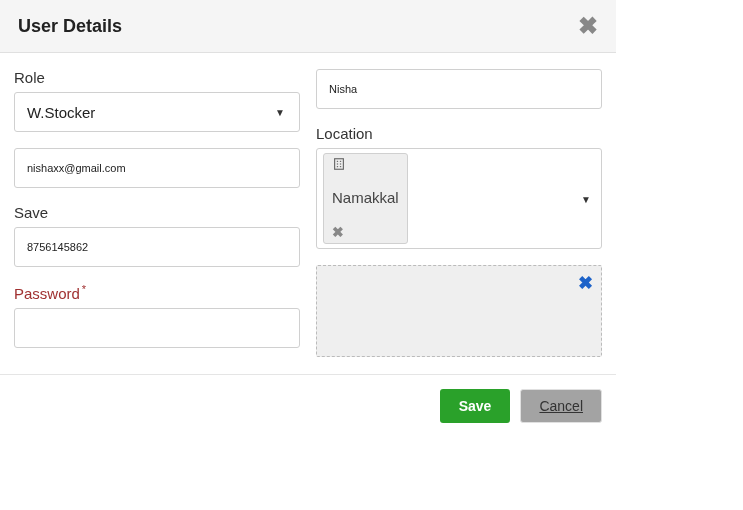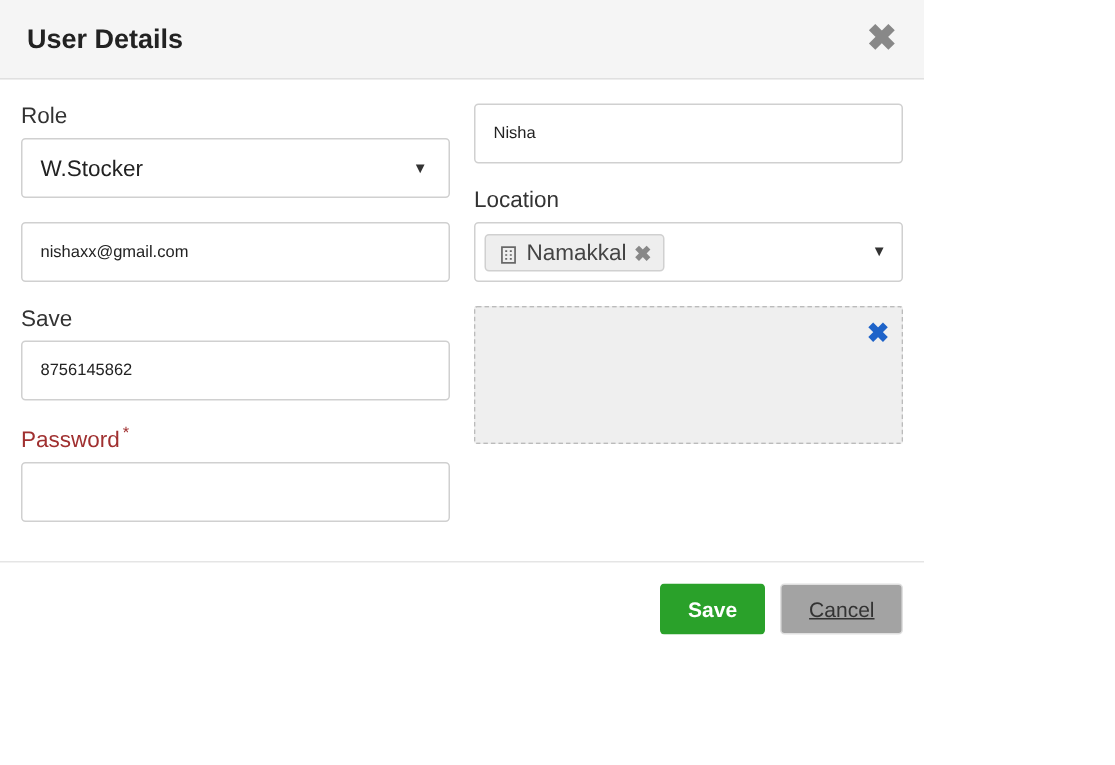--- a/index.html
+++ b/index.html
@@ -84,28 +84,29 @@
       padding: 4px 30px 4px 6px;
       position: relative;
       background: #fff;
       display: flex;
       align-items: center;
       flex-wrap: wrap;
       gap: 4px;
     }
     .tag {
       display: inline-flex;
-      align-items: flex-end;
+      align-items: flex-start;
       background: #eee;
       border: 1px solid #d0d0d0;
       border-radius: 3px;
       padding: 3px 8px;
       font-size: 15px;
-      gap: 5px;
+      gap: 18px;
       color: #444;
+      flex-direction: column;
     }
     .tag-icon {
       width: 14px;
       height: 14px;
       display: inline-flex;
       align-items: center;
       justify-content: center;
     }
     .tag-remove { color: #888; cursor: pointer; font-weight: 700; font-size: 14px; }
     .ms-caret {

